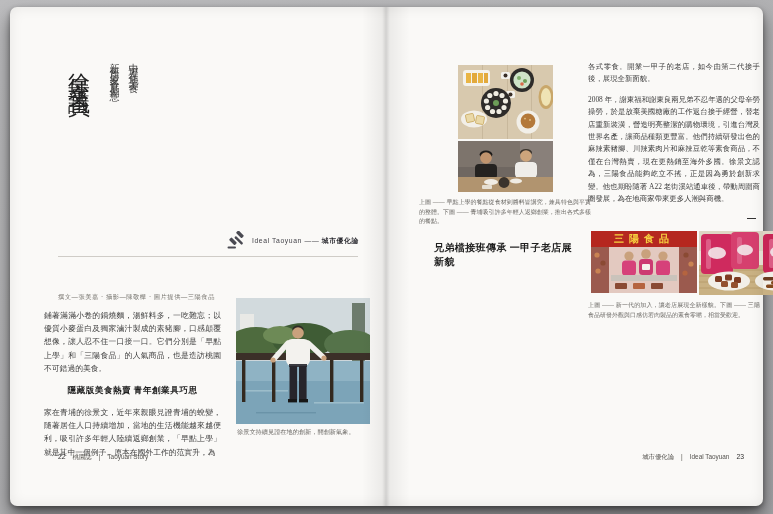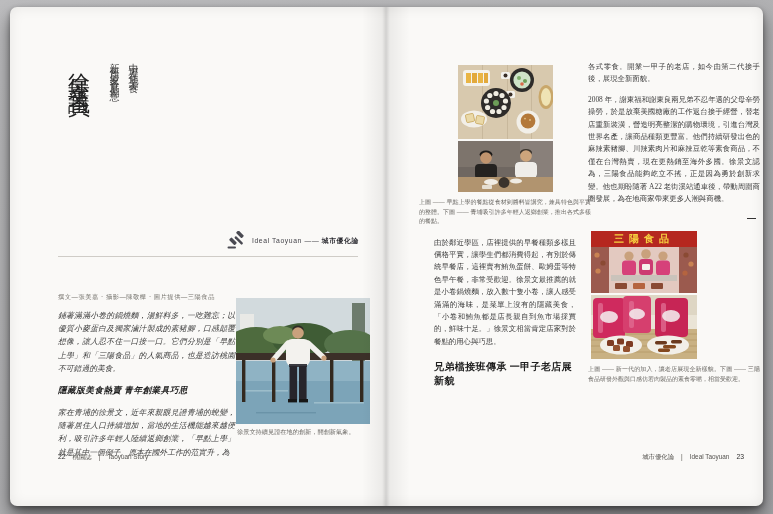--- a/index.html
+++ b/index.html
@@ -18,39 +18,39 @@
           text-orientation:upright;color:#2d2d2d;}
   .vsub{font-size:10px;letter-spacing:4px;margin-block-start:5px;color:#3a3a3a;}
   .vmain{font-size:22px;letter-spacing:6px;margin-block-start:13px;font-weight:500;color:#222;}
   .section-row{position:absolute;left:216px;top:224px;display:flex;align-items:center;gap:6px;}
   .section-row .lbl{font-size:6.8px;letter-spacing:.6px;color:#44444a;}
   .section-row .zh{font-weight:bold;color:#2e2e34;}
   .rule{position:absolute;left:48px;top:249px;width:300px;border-top:1px solid #cfccc7;}
   .intro{position:absolute;left:48px;top:256px;width:300px;font-size:7.8px;line-height:13px;
          text-align:justify;color:#3e3e3e;}
   .credits{position:absolute;left:48px;top:286px;font-size:6.3px;letter-spacing:.5px;color:#77756f;}
-  .lcol{position:absolute;left:48px;top:302px;width:177px;font-style:italic;}
+  .lcol{position:absolute;left:34px;top:302px;width:177px;}
   .p{font-size:7.8px;line-height:13.2px;text-align:justify;color:#3d3d3d;margin:0 0 10px 0;}
-  .h{font-size:8.6px;font-weight:bold;color:#1f1f1f;margin:3px 0 9px 0;letter-spacing:.5px;}
+  .h{font-size:8.6px;font-weight:bold;color:#1f1f1f;margin:3px 0 9px 0;letter-spacing:.5px;text-align:center;}
   .lphoto{position:absolute;left:226px;top:291px;width:134px;height:126px;overflow:hidden;background:#cdd6da;}
   .lcaption{position:absolute;left:227px;top:421px;width:140px;font-size:6.2px;color:#6b6965;}
   .footer{position:absolute;font-size:6.4px;color:#55534f;display:flex;gap:7px;align-items:baseline;}
   .footer .num{font-size:6.8px;color:#2f2f2f;}
   .footer-l{left:48px;top:446px;}
   .footer-r{top:446px;left:578px;width:156px;justify-content:flex-end;}
   
   .rcol1{position:absolute;left:424px;top:54px;width:142px;display:flex;flex-direction:column;}
   .rcol2{position:absolute;left:578px;top:54px;width:172px;display:flex;flex-direction:column;}
   .rp{font-size:7.4px;line-height:12.4px;text-align:justify;color:#3d3d3d;margin:0 0 8px 0;}
   .rh{font-size:10px;font-weight:bold;color:#1f1f1f;margin:4px 0 8px 0;letter-spacing:.4px;}
   .photostack{align-self:center;width:95px;display:flex;flex-direction:column;gap:2px;margin:4px 0 6px 0;}
   .cap{font-size:6px;line-height:9.5px;color:#6b6965;text-align:justify;margin:0 0 10px 0;}
   .cap-wide{width:172px;margin-left:-15px;}
   .endmark{align-self:flex-end;font-weight:bold;font-size:9px;color:#222;margin:0 4px 8px 0;}
-  .shopstack{width:106px;margin-left:3px;display:flex;flex-direction:column;gap:2px;margin-bottom:6px;}
+  .shopstack{width:106px;margin-left:3px;display:flex;flex-direction:row;gap:2px;margin-bottom:6px;}
   .shop-sign-text{position:absolute;left:0;top:1px;width:100%;text-align:center;font-size:10px;
          font-weight:bold;color:#f7d13f;letter-spacing:5px;font-family:"Liberation Serif",serif;}
   figure{margin:0;position:relative;}
   svg{display:block;}
 </style>
 </head>
 <body>
 
 <div class="canvas">
   <div class="book">
@@ -193,21 +193,20 @@
             <rect y="36" width="95" height="15" fill="#b1946f"></rect>
             <ellipse cx="33" cy="41" rx="7" ry="3" fill="#f0ece4"></ellipse>
             <ellipse cx="58" cy="40" rx="6" ry="2.6" fill="#f0ece4"></ellipse>
             <circle cx="46" cy="41.5" r="5.4" fill="#3a332c"></circle>
             <rect x="24" y="44" width="10" height="4" rx="1" fill="#e6dfd2"></rect>
           </svg>
         </figure>
       </div>
       <div class="cap cap-wide">上圖 —— 早點上學的餐點從食材到醬料皆講究，兼具特色與平實的整體。下圖 —— 青埔吸引許多年輕人返鄉創業，推出各式多樣的餐點。</div>
 
-      <p class="rp serif">由於鄰近學區，店裡提供的早餐種類多樣且價格平實，讓學生們都消費得起，有別於傳統早餐店，這裡賣有鮪魚蛋餅、歐姆蛋等特色早午餐，非常受歡迎。徐景文最推薦的就是小卷鍋燒麵，放入數十隻小卷，讓人感受滿滿的海味，是菜單上沒有的隱藏美食，「小卷和鮪魚都是店長親自到魚市場採買的，鮮味十足。」徐景文相當肯定店家對於餐點的用心與巧思。</p>
       <div class="rh serif">兄弟檔接班傳承 一甲子老店展新貌</div>
     </div>
 
     <div class="rcol2">
       <p class="rp serif">各式零食。開業一甲子的老店，如今由第二代接手後，展現全新面貌。</p>
       <p class="rp serif">2008 年，謝東福和謝東良兩兄弟不忍年邁的父母辛勞操勞，於是放棄美國糖廠的工作返台接手經營，替老店重新裝潢，營造明亮整潔的購物環境，引進台灣及世界名產，讓商品種類更豐富。他們持續研發出色的麻辣素豬腳、川辣素肉片和麻辣豆乾等素食商品，不僅在台灣熱賣，現在更熱銷至海外多國。徐景文認為，三陽食品能夠屹立不搖，正是因為勇於創新求變。他也期盼隨著 A22 老街溪站通車後，帶動周圍商圈發展，為在地商家帶來更多人潮與商機。</p>
       <div class="endmark">—</div>
 
       <div class="shopstack">
         <figure>

